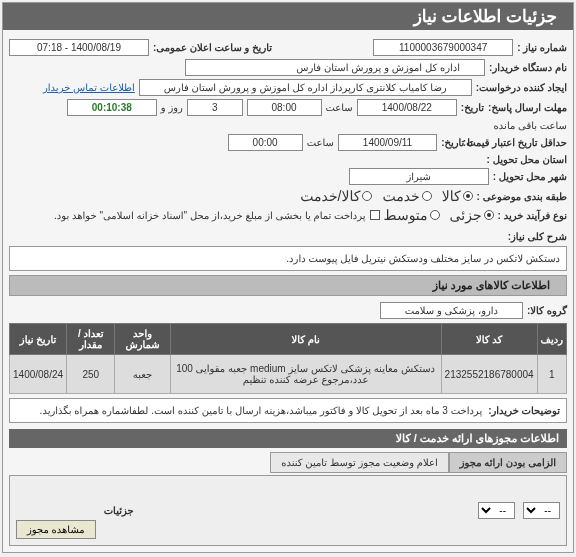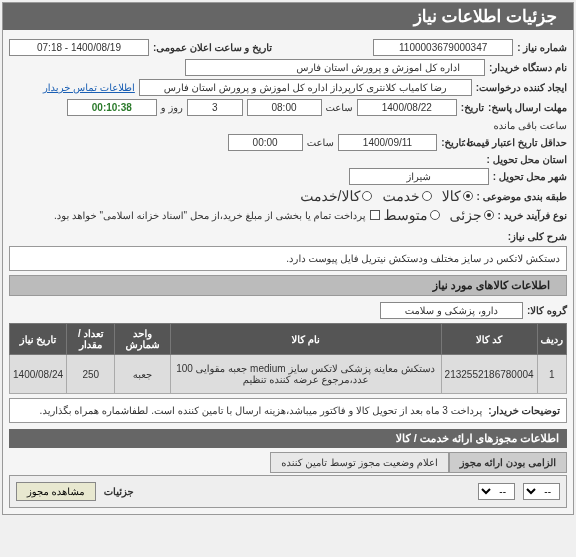--- a/index.html
+++ b/index.html
@@ -141,20 +141,21 @@
   border: 1px solid #999;
   background: #eee;
   margin-top: 2px;
 }
 .btn {
   background: #e8e8d0;
   border: 1px solid #888;
   padding: 3px 10px;
   font-size: 10px;
   cursor: pointer;
+  margin-top: 38px;
 }
 select.sel {
   border: 1px solid #888;
   background: #fff;
   font-size: 10px;
   padding: 1px 4px;
 }
 </style>
 </head>
 <body>

